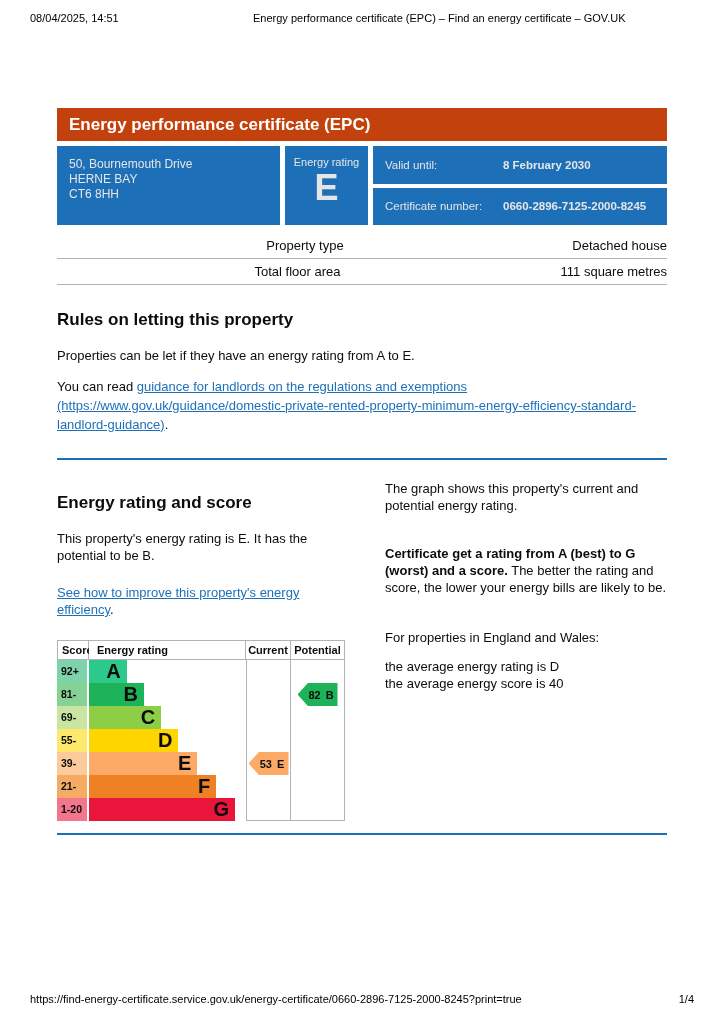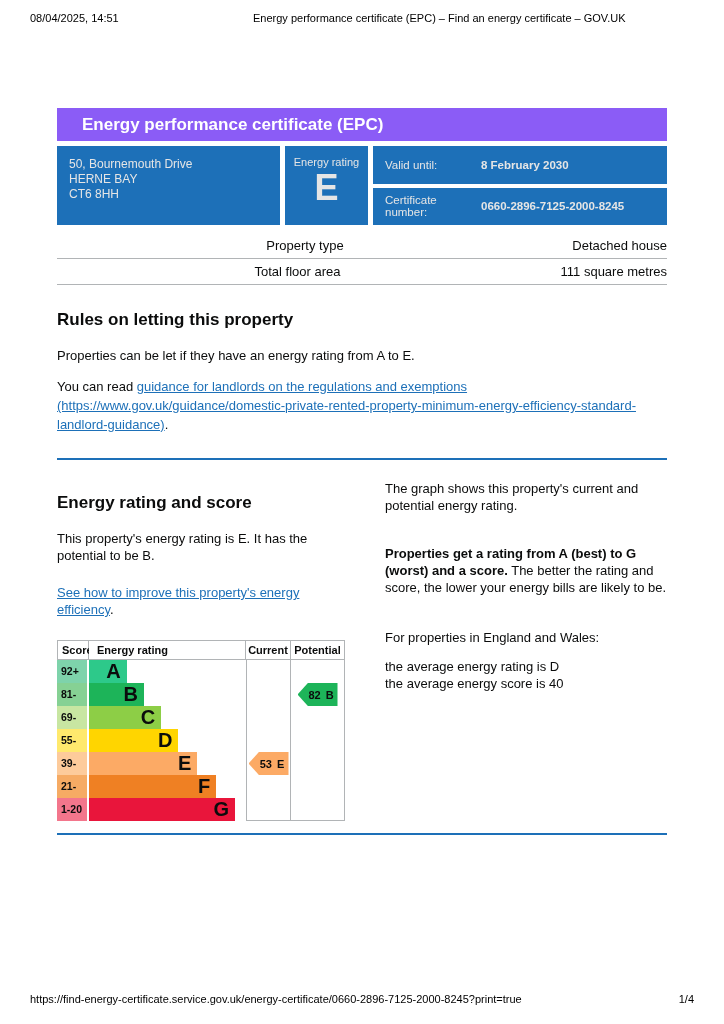--- a/index.html
+++ b/index.html
@@ -8,31 +8,31 @@
     width:724px; height:1024px; position:relative; overflow:hidden;
     font-family:"Liberation Sans", sans-serif; color:#0b0c0c; font-size:13px;
   }
   .print-header { position:absolute; top:12px; left:0; right:0; height:16px; font-size:11px; color:#000; }
   .print-date { position:absolute; left:30px; top:0; }
   .print-title { position:absolute; left:253px; top:0; }
   .print-footer { position:absolute; top:993px; left:30px; right:30px; display:flex; justify-content:space-between; font-size:11px; color:#000; }
 
   .content { position:absolute; left:57px; top:108px; width:610px; }
 
-  .banner { background:#8b5cf6; color:#fff; font-size:17px; font-weight:bold; padding:7px 25px; line-height:19px; }
+  .banner { background:#c2410c; color:#fff; font-size:17px; font-weight:bold; padding:7px 12px; line-height:19px; }
 
   .summary { display:flex; gap:5px; margin-top:5px; height:79px; }
   .box-blue { background:#1d70b8; color:#e5e5e5; }
   .address-box { width:223px; padding:11px 12px; font-size:12px; line-height:15px; }
   .rating-box { width:83px; text-align:center; padding-top:10px; }
   .rating-box .rating-label { font-size:11px; }
   .rating-box .rating-letter { font-size:36px; font-weight:bold; line-height:38px; margin-top:1px; }
   .validity-col { flex:1; display:flex; flex-direction:column; gap:4px; }
   .validity-box { flex:1; display:flex; align-items:center; font-size:11.5px; }
-  .validity-box .v-label { width:108px; padding-left:12px; }
+  .validity-box .v-label { width:130px; padding-left:12px; }
   .validity-box .v-value { font-weight:bold; }
 
   .property-table { margin-top:8px; }
   .pt-row { display:flex; padding:5px 0 4px 0; border-bottom:1px solid #b1b4b6; font-size:13px; line-height:16px;justify-content:flex-end; }
   .pt-label { width:306px; }
 
   h2 { font-size:17px; font-weight:bold; line-height:20px; }
   .rules-heading { margin-top:25px; }
   .rules-p1 { margin-top:17px; line-height:17px; }
   .rules-p2 { margin-top:13px; line-height:19px; }
@@ -173,21 +173,21 @@
           </div>
           <div class="band-score" style="grid-row: 8; background: rgb(243, 118, 140);">1-20</div>
           <div class="band-track" style="grid-row: 8;">
             <div class="band-bar" style="background: rgb(233, 21, 59); width: 93%;">G</div>
           </div>
         </div>
     </div>
 
     <div class="col-right">
       <p class="cr-p1">The graph shows this property's current and potential energy rating.</p>
-      <p class="cr-p2"><b>Properties get a rating from A (best) to G (worst) and a score.</b><span> The better the rating and score, the lower your energy bills are likely to be.</span></p>
+      <p class="cr-p2"><b>Certificate get a rating from A (best) to G (worst) and a score.</b><span> The better the rating and score, the lower your energy bills are likely to be.</span></p>
       <p class="cr-p3">For properties in England and Wales:</p>
       <p class="cr-p4">
         <span>the average energy rating is D</span><br>
         <span>the average energy score is 40</span>
       </p>
     </div>
   </div>
 
   <div class="divider-2"></div>
 

